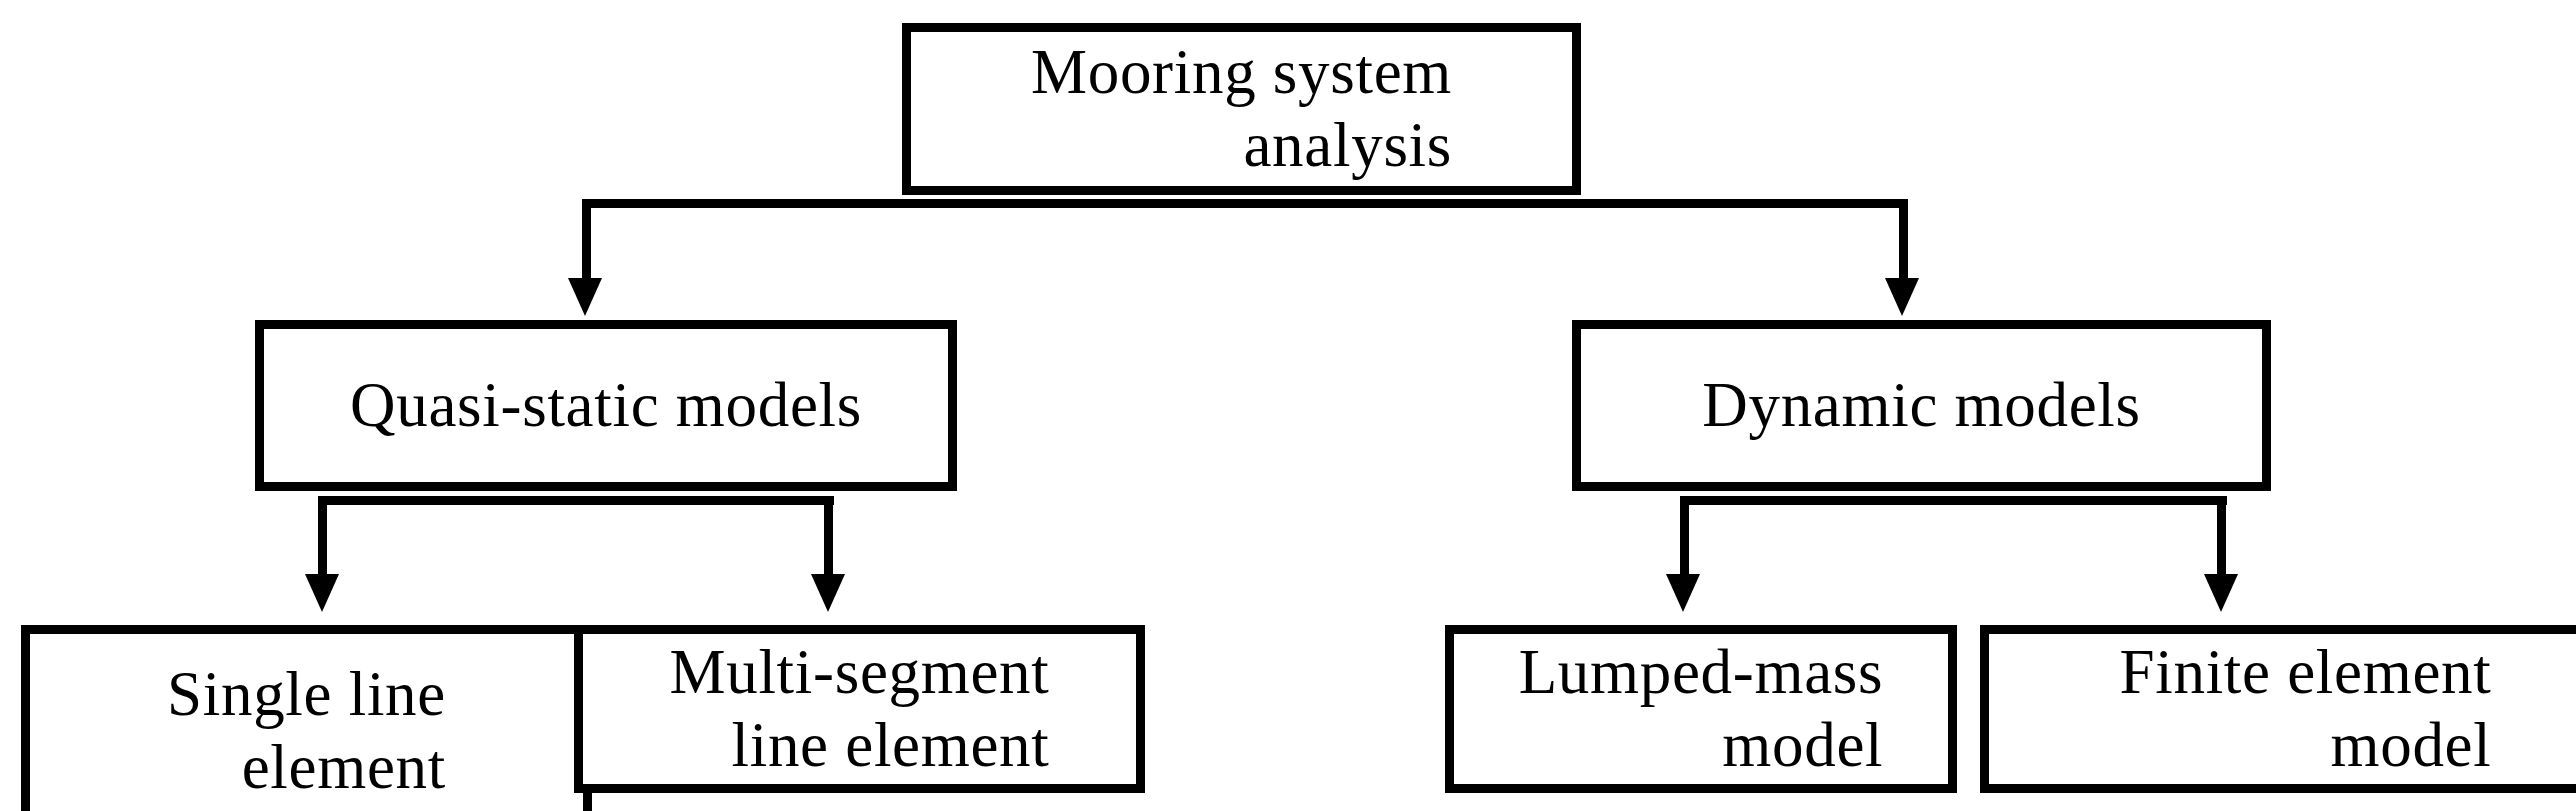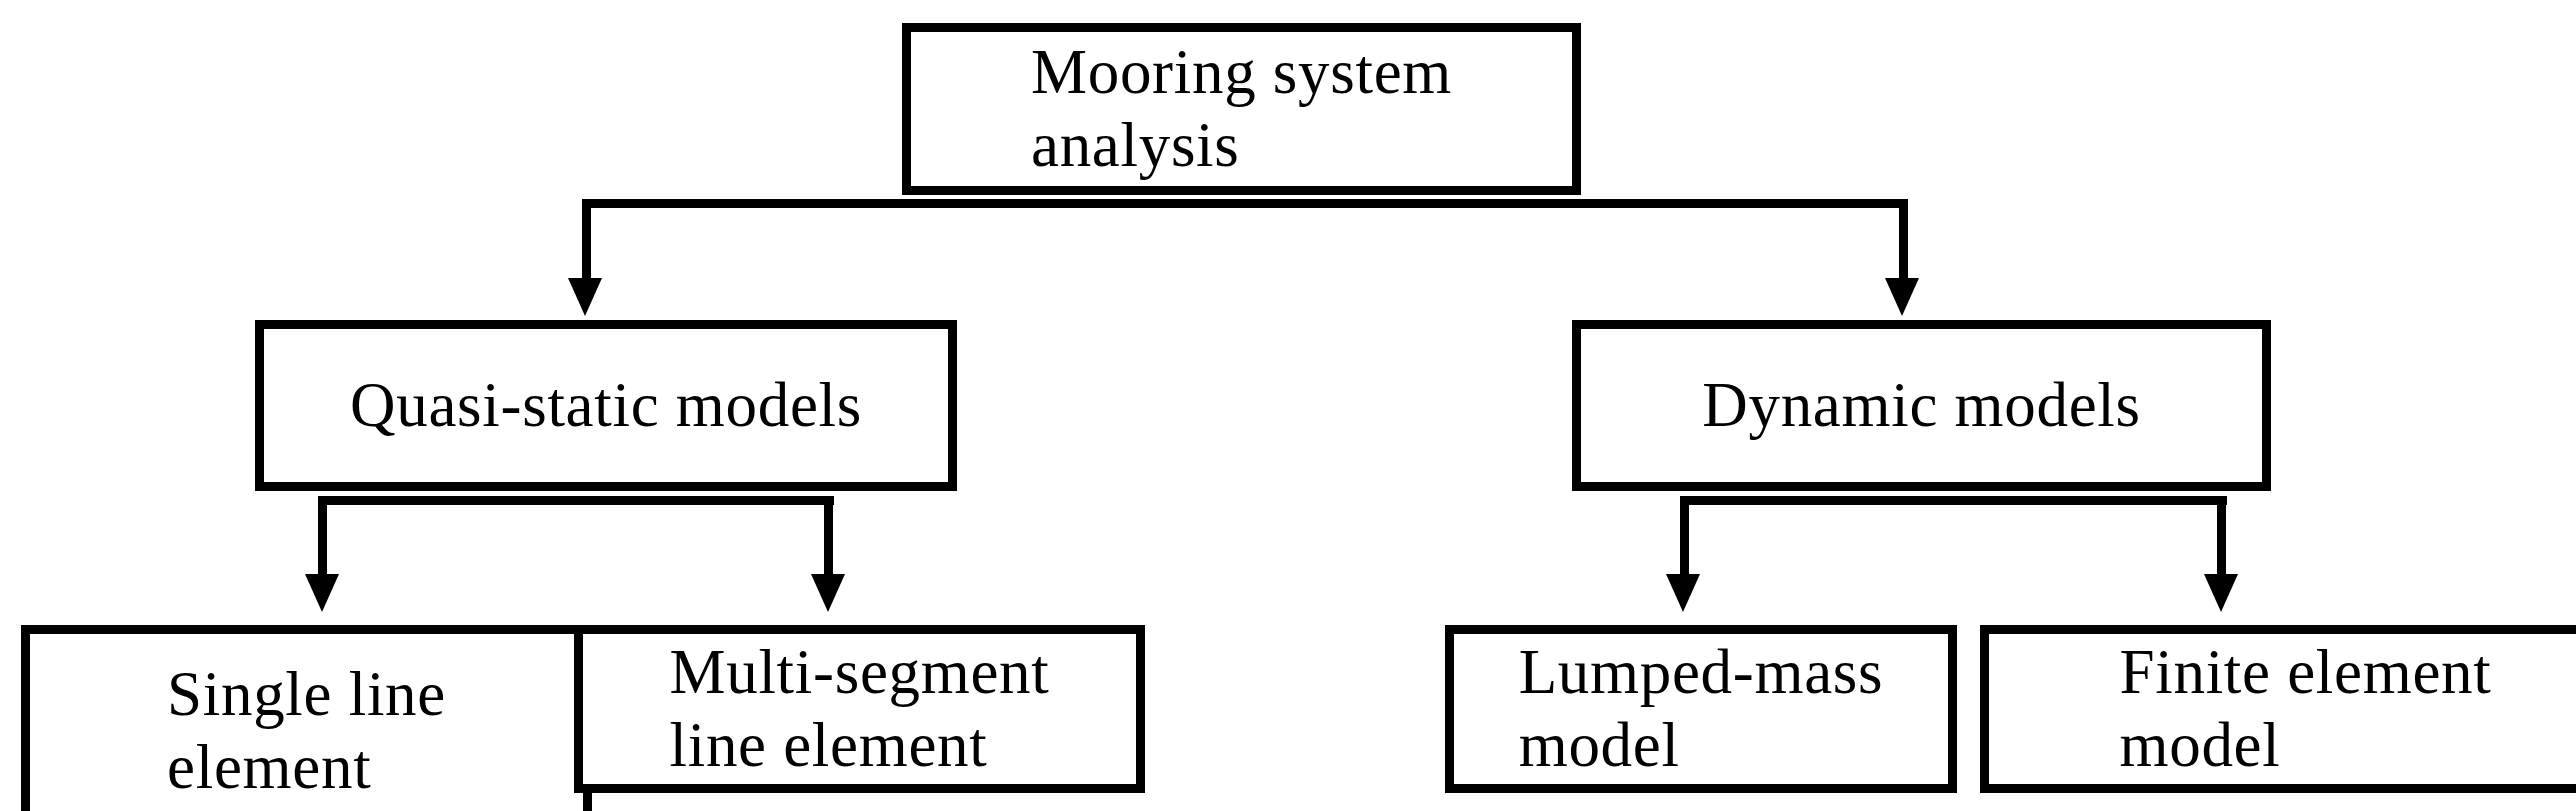--- a/index.html
+++ b/index.html
@@ -17,21 +17,21 @@
   }
   .node {
     position: absolute;
     box-sizing: border-box;
     border: 9.1px solid #000000;
     background: #ffffff;
     color: #000000;
     display: flex;
     align-items: center;
     justify-content: center;
-    text-align: left;
+    text-align: right;
     white-space: pre-line;
     font-size: 63px;
     line-height: 1.16;
     letter-spacing: 0.7px;
   }
   
   .node-root          { left: 902px; top: 23px;  width: 679px; height: 172px; }
   .node-quasi         { left: 255px;  top: 320px; width: 702px; height: 171px; }
   .node-dynamic       { left: 1572px; top: 320px; width: 699px; height: 171px; }
   .node-single        { left: 21px;   top: 625px; width: 571px; height: 212px; }

